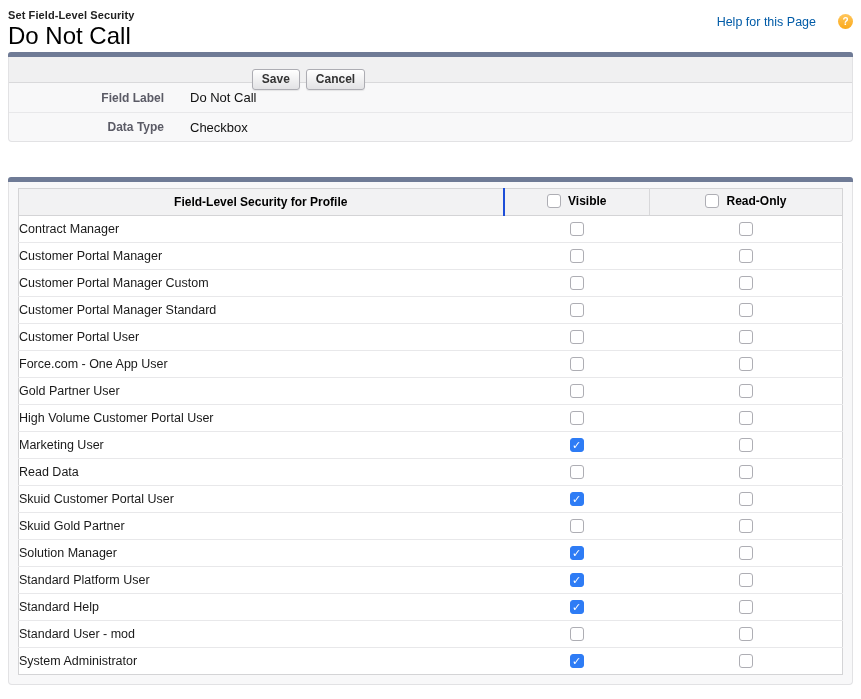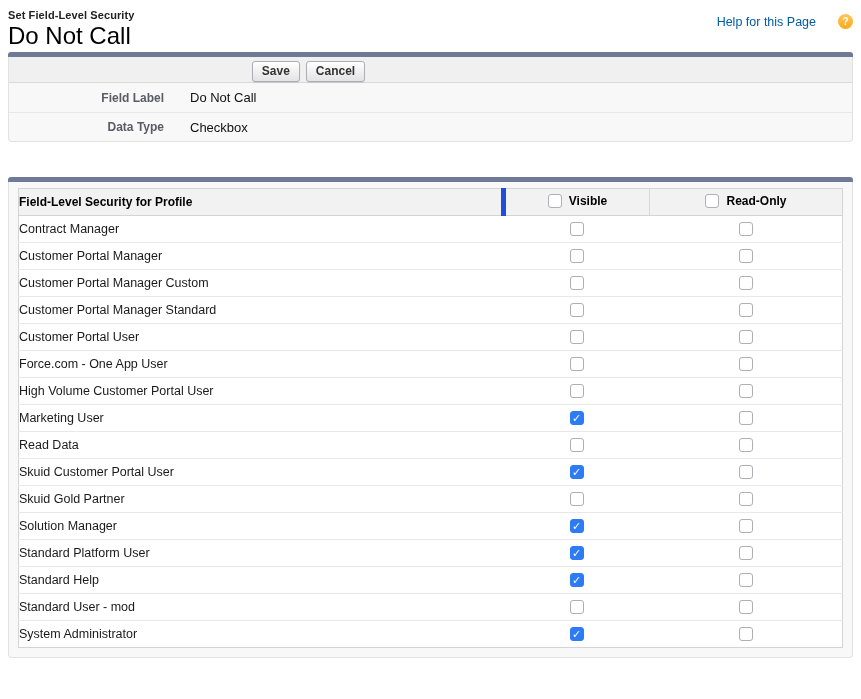--- a/index.html
+++ b/index.html
@@ -49,21 +49,21 @@
   }
 
   
   .form-section{margin-top:0;}
   .button-row{
     background:#f0f0f1;
     border-bottom:1px solid #d9d9db;
     height:26px;
     text-align:center;
   }
-  .btn-group{position:relative;left:-122px;padding-top:4px;display:inline-block;}
+  .btn-group{position:relative;left:-122px;padding-top:12px;display:inline-block;}
   .sf-btn{
     font-family:"Liberation Sans","DejaVu Sans",sans-serif;
     font-size:12px;font-weight:bold;color:#333;
     background:linear-gradient(#ffffff,#e3e3e5);
     border:1px solid #adadb3;
     border-radius:3px;
     padding:2px 9px 3px 9px;
     margin:0 3px;
     cursor:pointer;
     box-shadow:0 1px 1px rgba(0,0,0,.08);
@@ -86,21 +86,21 @@
     border:1px solid #d4d4d6;
     table-layout:fixed;
   }
   table.fls th{
     background:#f2f2f3;
     height:27px;
     font-size:12px;font-weight:bold;color:#000;
     border-bottom:1px solid #d4d4d6;
     padding:0;
   }
-  th.profile-h{width:485px;text-align:left;padding-left:12px;border-right:5px solid #1d4ed8;margin-top:32px;}
+  th.profile-h{width:485px;text-align:center;padding-left:12px;border-right:2px solid #1d4ed8;margin-top:32px;}
   th.visible-h{width:146px;text-align:center;border-right:1px solid #d8d8da;}
   th.readonly-h{text-align:center;}
   th .hdr-inner{display:inline-flex;align-items:center;gap:7px;}
   table.fls td{
     height:27px;font-size:12.5px;color:#1a1a1a;
     padding:0;
   }
   table.fls tbody tr + tr td{border-top:1px solid #e8e8ea;}
   td.profile-cell{padding-left:12px;text-align:left;}
   td.cb-cell{text-align:center;}
@@ -203,20 +203,25 @@
             <td class="profile-cell">Customer Portal User</td>
             <td class="cb-cell"><span class="cb"></span></td>
             <td class="cb-cell"><span class="cb"></span></td>
           </tr>
           <tr>
             <td class="profile-cell">Force.com - One App User</td>
             <td class="cb-cell"><span class="cb"></span></td>
             <td class="cb-cell"><span class="cb"></span></td>
           </tr>
           <tr>
+            <td class="profile-cell">Gold Partner User</td>
+            <td class="cb-cell"><span class="cb"></span></td>
+            <td class="cb-cell"><span class="cb"></span></td>
+          </tr>
+          <tr>
             <td class="profile-cell">High Volume Customer Portal User</td>
             <td class="cb-cell"><span class="cb"></span></td>
             <td class="cb-cell"><span class="cb"></span></td>
           </tr>
           <tr>
             <td class="profile-cell">Marketing User</td>
             <td class="cb-cell"><span class="cb checked"></span></td>
             <td class="cb-cell"><span class="cb"></span></td>
           </tr>
           <tr>

